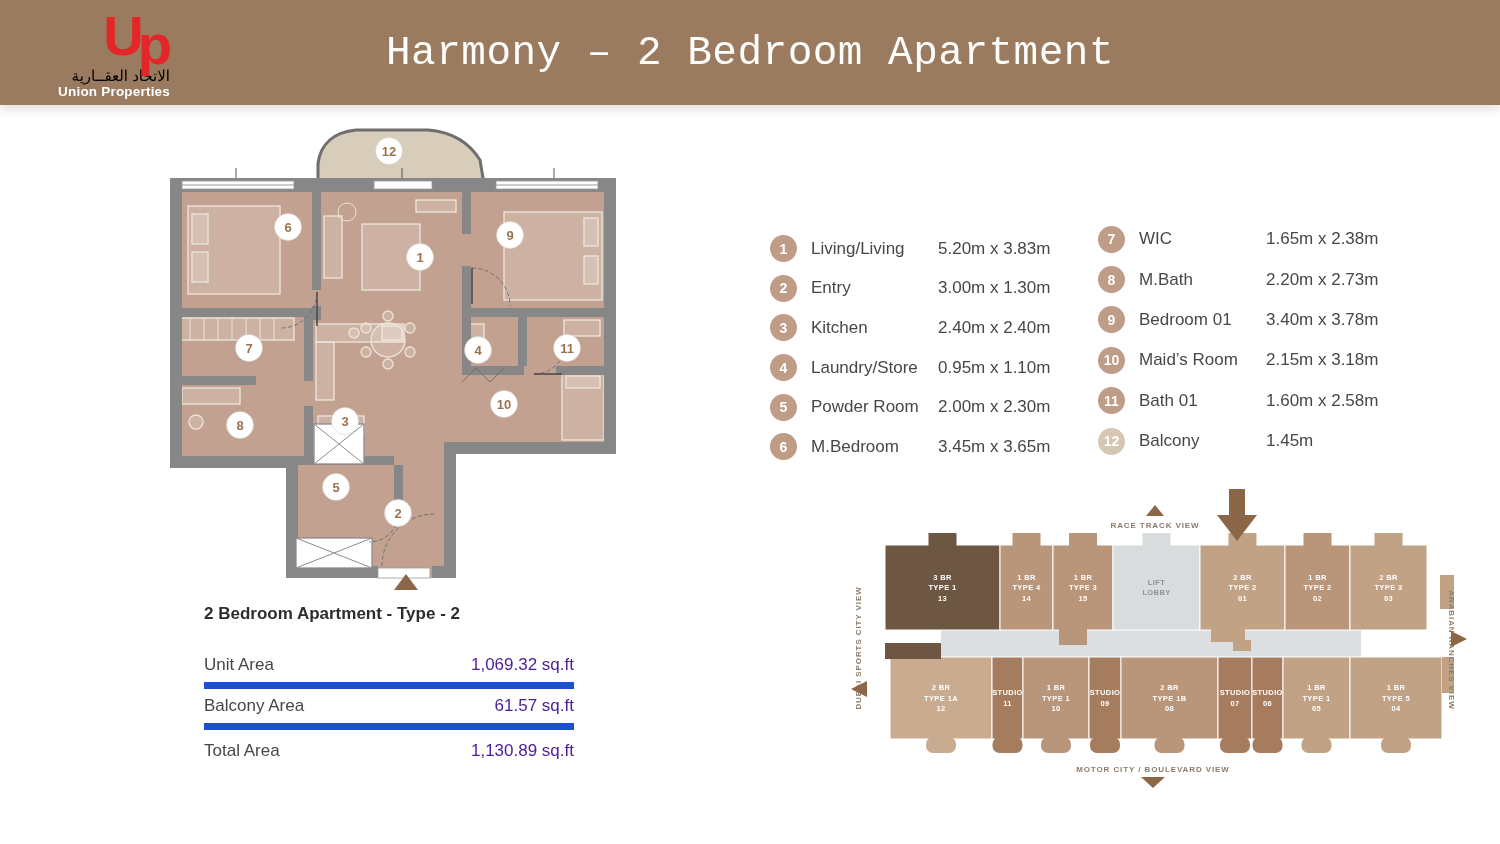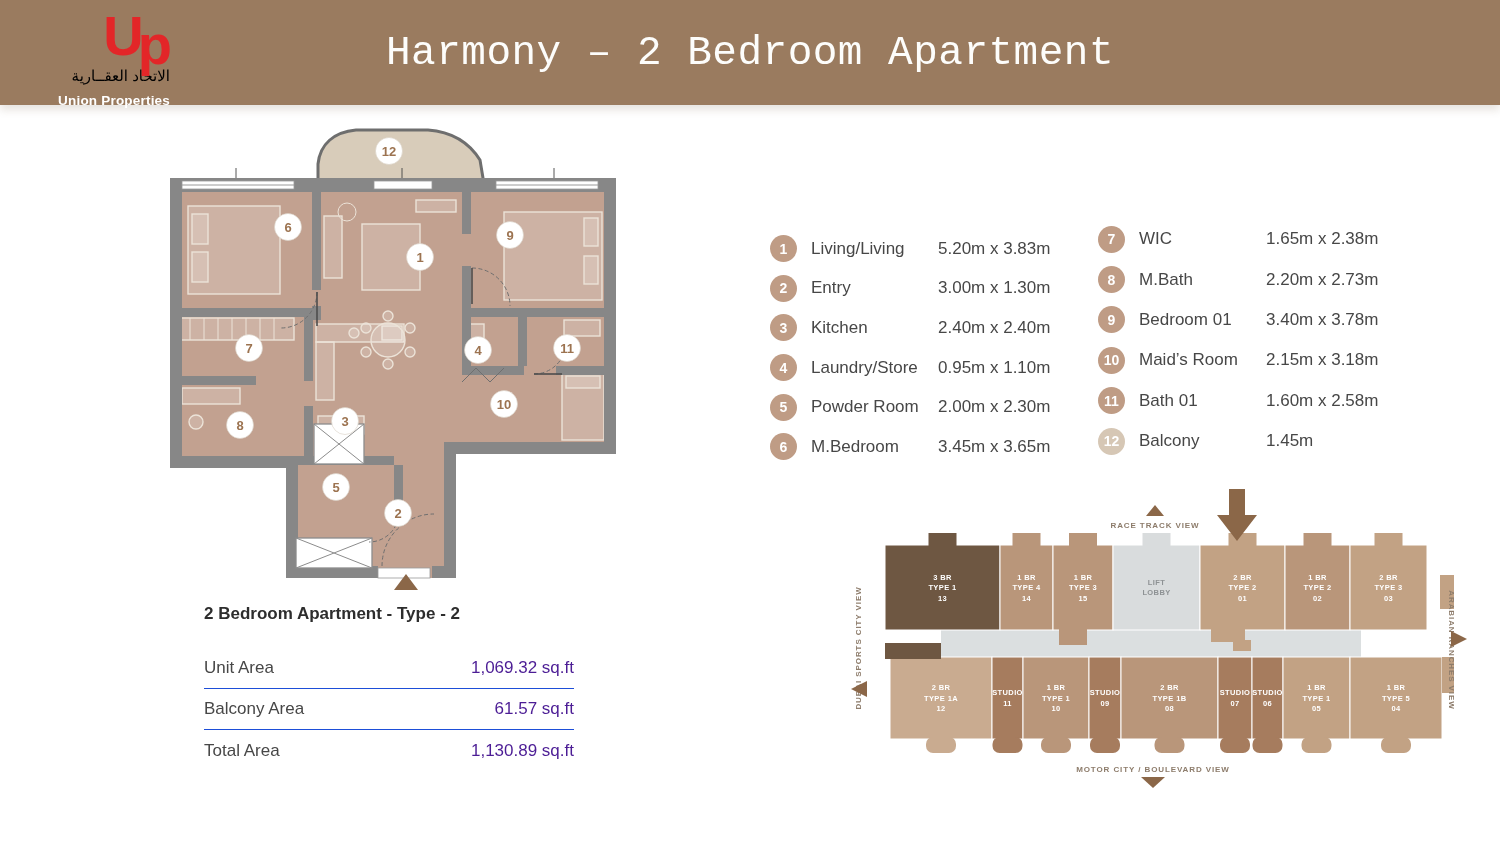--- a/index.html
+++ b/index.html
@@ -7,21 +7,21 @@
   .page { position:relative; width:1500px; height:844px; background:#ffffff; overflow:hidden; }
 
   
   .header { position:absolute; left:0; top:0; width:1500px; height:105px;
             background:#9a7b5f; box-shadow:0 5px 8px rgba(120,100,80,.18); }
   .logo { position:absolute; left:36px; top:8px; width:134px; text-align:right; line-height:1; }
   .logo-mark { font-weight:700; font-size:56px; color:#e32628; letter-spacing:-4px;
                font-family:"Liberation Sans",sans-serif; }
   .logo-mark .p { position:relative; top:9px; left:-2px; }
   .logo-arabic { color:#000000; font-size:15px; margin-top:4px; }
-  .logo-name { color:#fff; font-size:13.5px; font-weight:700; margin-top:11px; letter-spacing:.2px; }
+  .logo-name { color:#fff; font-size:13.5px; font-weight:700; margin-top:2px; letter-spacing:.2px; }
   .hdr-title { position:absolute; left:0; top:0; width:100%; height:105px;
                display:flex; align-items:center; justify-content:center;
                font-family:Liberation Mono, monospace; font-size:41px; color:#fdfdfb; letter-spacing:.5px; }
 
   
   .lg-col { position:absolute; }
   #legend-col1 { left:770px; top:229px; }
   #legend-col2 { left:1098px; top:219px; }
   #legend-col1 .lg-row { height:39.6px; }
   #legend-col2 .lg-row { height:40.4px; }
@@ -30,21 +30,21 @@
             font-size:14px; font-weight:700; display:flex; align-items:center; justify-content:center;
             flex:0 0 27px; }
   .lg-num.light { background:#d6c7b5; }
   .lg-label { width:127px; margin-left:14px; font-size:17px; color:#474747; }
   .lg-dims  { font-size:17px; color:#474747; white-space:nowrap; }
 
   
   .area-block { position:absolute; left:204px; top:604px; width:370px; }
   .area-title { font-size:17px; font-weight:700; color:#2d2d2d; margin-bottom:24px; }
   .area-row { display:flex; justify-content:space-between; align-items:center;
-              height:41px; font-size:17px; color:#474747; border-bottom:1px solid #1d4ed8; }
+              height:41px; font-size:17px; color:#474747; border-bottom:7px solid #1d4ed8; }
   .area-row:last-child { border-bottom:none;gap:43px; }
   .area-value { color:#4c1d95; }
 
   
   .fp-wall   { fill:#878787; }
   .fp-floor  { fill:#c2a190; }
   .fp-balcony{ fill:#d8ccba; stroke:#6e6e6e; stroke-width:3; }
   .fp-window { fill:#ffffff; stroke:#9a9a9a; stroke-width:.8; }
   .fp-furn   { fill:rgba(255,255,255,.18); stroke:#ece3d8; stroke-width:1.4; }
   .fp-furn-line { stroke:#ece3d8; stroke-width:1; fill:none; }

